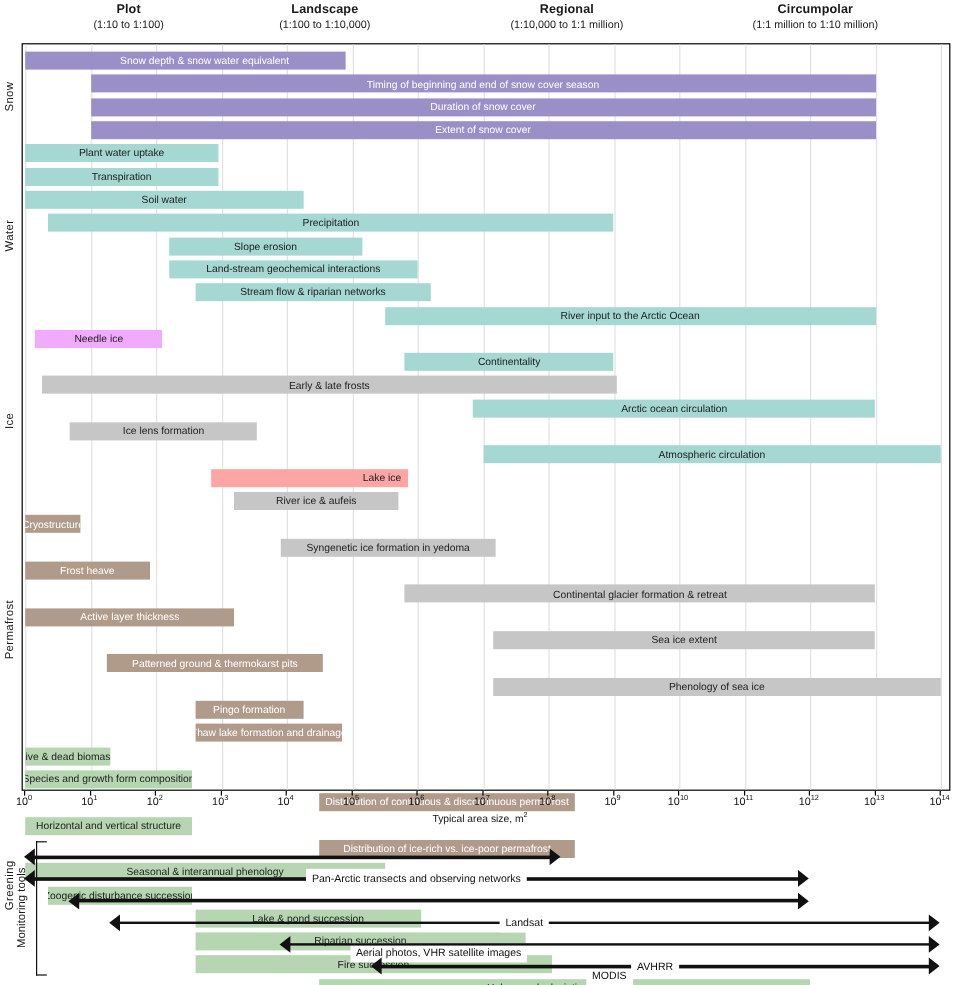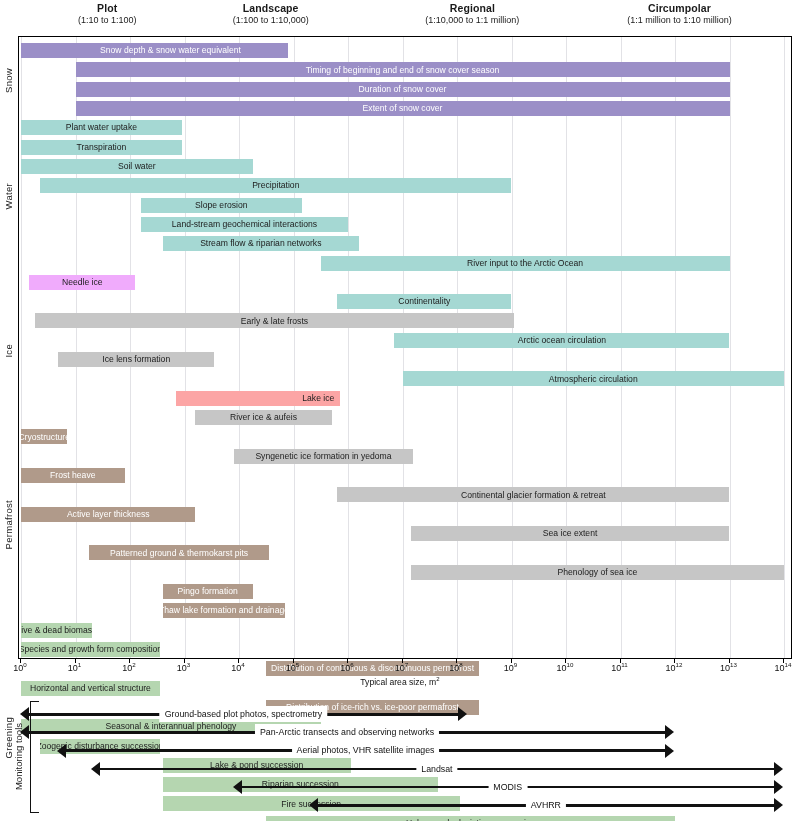--- a/index.html
+++ b/index.html
@@ -313,45 +313,44 @@
   <div class="tools-panel">
     <div class="tools-label">
       <span>Monitoring tools</span>
     </div>
     <div class="tools-bracket"></div>
     <div id="tools-layer">
         <div class="tool-row" style="left: 20px; top: 8px; width: 446.9px;">
           <div class="tool-line"></div>
           <div class="arrow-head arrow-left"></div>
           <div class="arrow-head arrow-right"></div>
-          <div class="tool-name" style="left: 223.45px;">Ground-based plot photos, spectrometry</div>
         </div>
         <div class="tool-row" style="left: 20px; top: 26.2px; width: 654px;">
           <div class="tool-line"></div>
           <div class="arrow-head arrow-left"></div>
           <div class="arrow-head arrow-right"></div>
           <div class="tool-name" style="left: 327px;">Pan-Arctic transects and observing networks</div>
         </div>
         <div class="tool-row" style="left: 57.06px; top: 44.4px; width: 616.94px;">
           <div class="tool-line"></div>
           <div class="arrow-head arrow-left"></div>
           <div class="arrow-head arrow-right"></div>
-          <div class="tool-name" style="left: 308.47px;">Aerial photos, VHR satellite images</div>
+          <div class="tool-name" style="left: 308.47px; margin-top: 44px;">Aerial photos, VHR satellite images</div>
         </div>
         <div class="tool-row" style="left: 90.85px; top: 62.6px; width: 692.15px;">
           <div class="tool-line"></div>
           <div class="arrow-head arrow-left"></div>
           <div class="arrow-head arrow-right"></div>
           <div class="tool-name" style="left: 346.075px;">Landsat</div>
         </div>
         <div class="tool-row" style="left: 232.55px; top: 80.8px; width: 550.45px;">
           <div class="tool-line"></div>
           <div class="arrow-head arrow-left"></div>
           <div class="arrow-head arrow-right"></div>
-          <div class="tool-name" style="left: 275.225px;">MODIS</div>
+          <div class="tool-name" style="left: 275.225px; margin-top: 26px;">MODIS</div>
         </div>
         <div class="tool-row" style="left: 308.85px; top: 99px; width: 474.15px;">
           <div class="tool-line"></div>
           <div class="arrow-head arrow-left"></div>
           <div class="arrow-head arrow-right"></div>
           <div class="tool-name" style="left: 237.075px;">AVHRR</div>
         </div>
       </div>
   </div>
 

